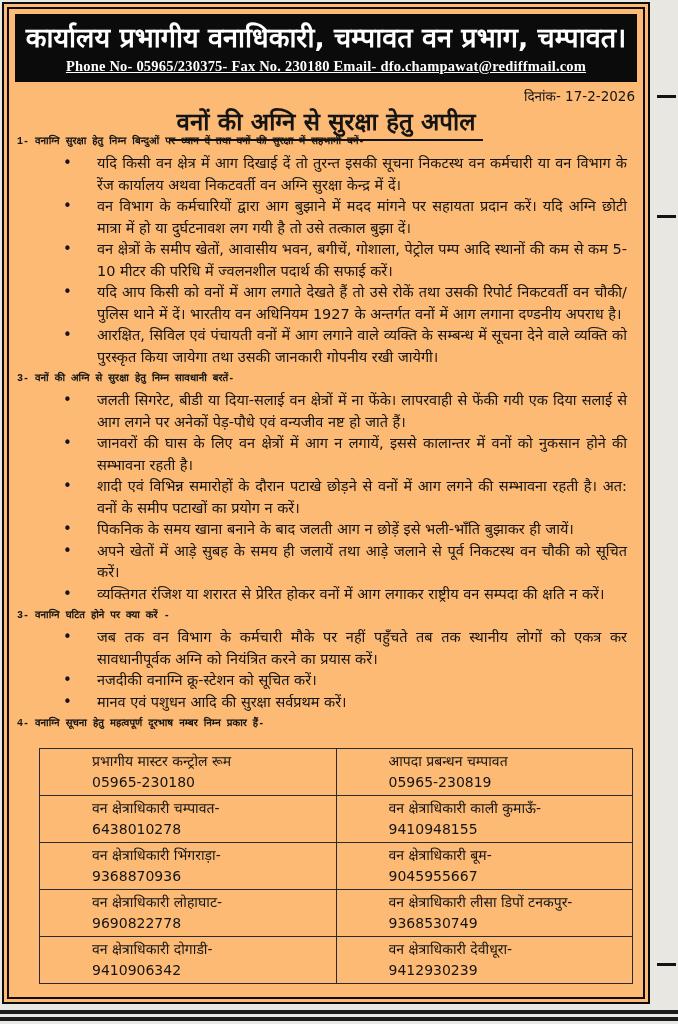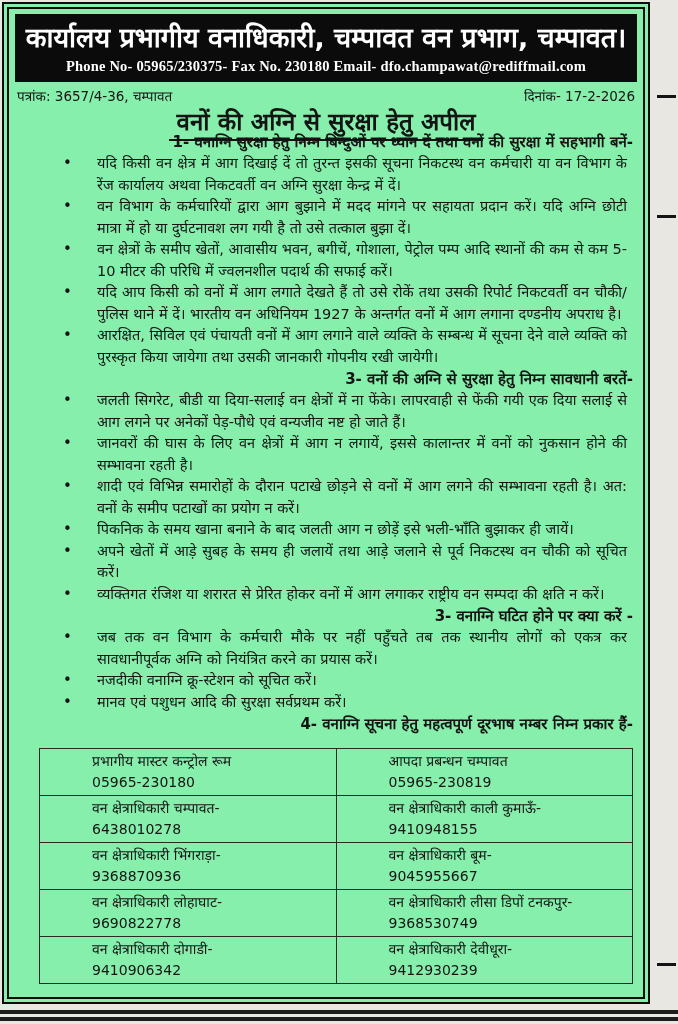--- a/index.html
+++ b/index.html
@@ -4,49 +4,49 @@
 <style>
   html,body{margin:0;padding:0;}
   body{
     width:678px;height:1024px;position:relative;overflow:hidden;
     background:#e9e7e2;
     font-family:"DejaVu Sans","Liberation Sans",sans-serif;
     color:#141414;
   }
   .doc{
     position:absolute;left:2px;top:2px;width:648px;height:1002px;
-    box-sizing:border-box;background:#86efac;
+    box-sizing:border-box;background:#fdba74;
     border:2px solid #0c0c0c;padding:3px;
   }
   .doc-inner{
     box-sizing:border-box;height:100%;
     border:2px solid #0c0c0c;
     padding:5px 6px 4px 6px;overflow:hidden;
     display:flex;flex-direction:column;
   }
   .banner{
     background:#0b0b0b;color:#ffffff;text-align:center;
     padding:9px 6px 7px 6px;flex:0 0 auto;
   }
   .banner-title{
     font-size:27px;font-weight:bold;line-height:30px;white-space:nowrap;
   }
   .banner-contact{
     font-family:"Liberation Serif","DejaVu Serif",serif;
-    font-size:14.5px;font-weight:bold;margin-top:5px;letter-spacing:.2px;
+    font-size:14.5px;font-weight:bold;margin-top:5px;letter-spacing:.2px;text-decoration:underline;
   }
   .meta{position:relative;text-align:center;flex:0 0 auto;height:47px;margin-top:2px;}
   .ref-no{position:absolute;left:2px;top:3px;font-size:13.5px;}
   .date{position:absolute;right:2px;top:3px;font-size:13.5px;}
   .appeal-title{
     display:inline-block;font-size:24px;font-weight:bold;
     border-bottom:2px solid #111;padding:0 8px 2px 8px;margin-top:20px;
   }
   .body-text{flex:1 1 auto;font-size:14.5px;line-height:21.5px;text-align:justify;padding:0 4px 0 2px;}
-  .sec-heading{font-weight:bold;font-size:15px;line-height:22px;text-align:right;}
+  .sec-heading{font-weight:bold;font-size:10px;line-height:22px;text-align:left;font-family:Liberation Mono, monospace;}
   .bullet{position:relative;padding-left:80px;padding-right:6px;}
   .bullet::before{content:"\2022";position:absolute;left:46px;top:0;font-size:15px;}
   table.phones{
     border-collapse:collapse;margin:3px 6px 2px 24px;width:594px;
     table-layout:fixed;flex:0 0 auto;
   }
   table.phones td{
     border:1.5px solid #2a2a2a;vertical-align:top;
     padding:2px 4px 3px 52px;font-size:14px;line-height:20.5px;text-align:left;
   }
@@ -68,21 +68,20 @@
 
 <div class="doc">
   <div class="doc-inner">
 
     <div class="banner">
       <div class="banner-title">कार्यालय प्रभागीय वनाधिकारी, चम्पावत वन प्रभाग, चम्पावत।</div>
       <div class="banner-contact">Phone No- 05965/230375- Fax No. 230180 Email- dfo.champawat@rediffmail.com</div>
     </div>
 
     <div class="meta">
-      <span class="ref-no">पत्रांक: 3657/4-36, चम्पावत</span>
       <span class="date">दिनांक- 17-2-2026</span>
       <span class="appeal-title">वनों की अग्नि से सुरक्षा हेतु अपील</span>
     </div>
 
     <div class="body-text">
 
       <div class="sec-heading">1- वनाग्नि सुरक्षा हेतु निम्न बिन्दुओं पर ध्यान दें तथा वनों की सुरक्षा में सहभागी बनें-</div>
       <div class="bullet">यदि किसी वन क्षेत्र में आग दिखाई दें तो तुरन्त इसकी सूचना निकटस्थ वन कर्मचारी या वन विभाग के रेंज कार्यालय अथवा निकटवर्ती वन अग्नि सुरक्षा केन्द्र में दें।</div>
       <div class="bullet">वन विभाग के कर्मचारियों द्वारा आग बुझाने में मदद मांगने पर सहायता प्रदान करें। यदि अग्नि छोटी मात्रा में हो या दुर्घटनावश लग गयी है तो उसे तत्काल बुझा दें।</div>
       <div class="bullet">वन क्षेत्रों के समीप खेतों, आवासीय भवन, बगीचें, गोशाला, पेट्रोल पम्प आदि स्थानों की कम से कम 5-10 मीटर की परिधि में ज्वलनशील पदार्थ की सफाई करें।</div>

